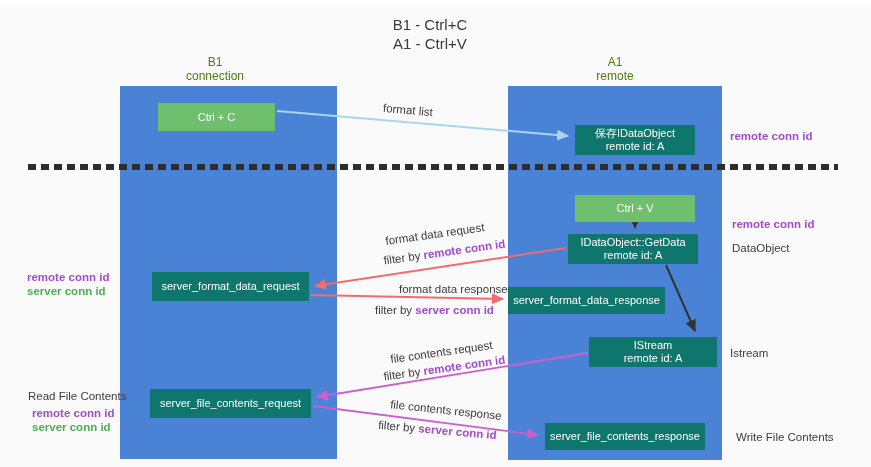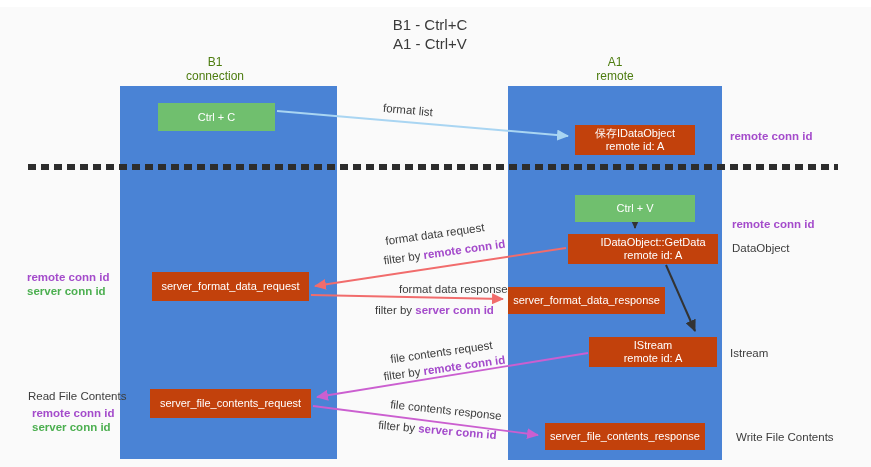--- a/index.html
+++ b/index.html
@@ -7,21 +7,21 @@
           font-family:"Liberation Sans",sans-serif;overflow:hidden;margin-top:7px;}
   .title{position:absolute;left:0;top:8px;width:860px;text-align:center;
          font-size:15px;line-height:19px;color:#3a3a3a;}
   .hdr{position:absolute;text-align:center;font-size:12px;line-height:14px;color:#4d7c0f;}
   .col{position:absolute;background:#4a83d5;}
   .dash{position:absolute;left:28px;top:157px;width:810px;height:6px;
         background:repeating-linear-gradient(90deg,#2d2d2d 0 8px,transparent 8px 13px);}
   .node{position:absolute;display:flex;flex-direction:column;align-items:center;
         justify-content:center;color:#fff;text-align:center;font-size:11px;line-height:13px;}
   .green{background:#70bf6e;align-items:center;}
-  .orange{background:#c2410c;}
+  .orange{background:#0f766e;}
   .lbl{position:absolute;font-size:11.5px;color:#3c3c3c;white-space:nowrap;}
   .b-purple{color:#a44bcb;font-weight:bold;}
   .b-green{color:#4caf50;font-weight:bold;}
   .plain{color:#3c3c3c;font-weight:normal;}
   svg.arrows{position:absolute;left:0;top:0;pointer-events:none;}
 </style>
 </head>
 <body>
 
 <div class="canvas">
@@ -72,21 +72,21 @@
   <div class="node green" style="left:158px;top:96px;width:117px;height:28px;">
     <div>Ctrl + C</div>
   </div>
   <div class="node orange" style="left:575px;top:118px;width:120px;height:30px;">
     <div>保存IDataObject</div>
     <div>remote id: A</div>
   </div>
   <div class="node green" style="left:575px;top:188px;width:120px;height:27px;">
     <div>Ctrl + V</div>
   </div>
-  <div class="node orange" style="left:568px;top:227px;width:130px;height:30px;padding-left:20px;">
+  <div class="node orange" style="left:568px;top:227px;width:130px;height:30px;">
     <div>IDataObject::GetData</div>
     <div>remote id: A</div>
   </div>
   <div class="node orange" style="left:508px;top:280px;width:157px;height:27px;">
     <div>server_format_data_response</div>
   </div>
   <div class="node orange" style="left:152px;top:265px;width:157px;height:29px;">
     <div>server_format_data_request</div>
   </div>
   <div class="node orange" style="left:589px;top:330px;width:128px;height:30px;">

